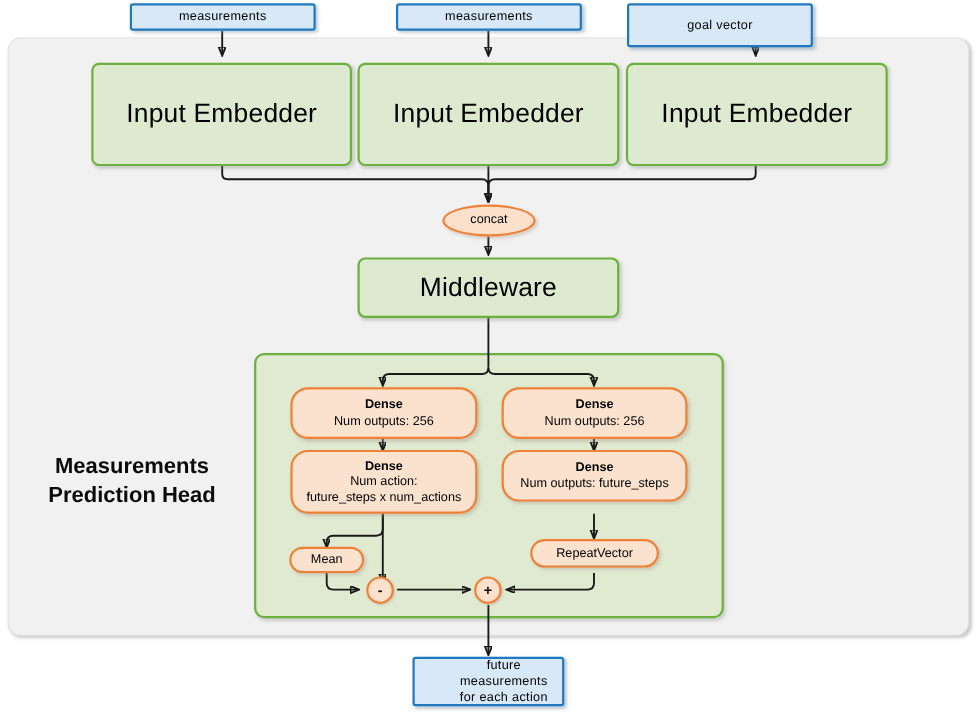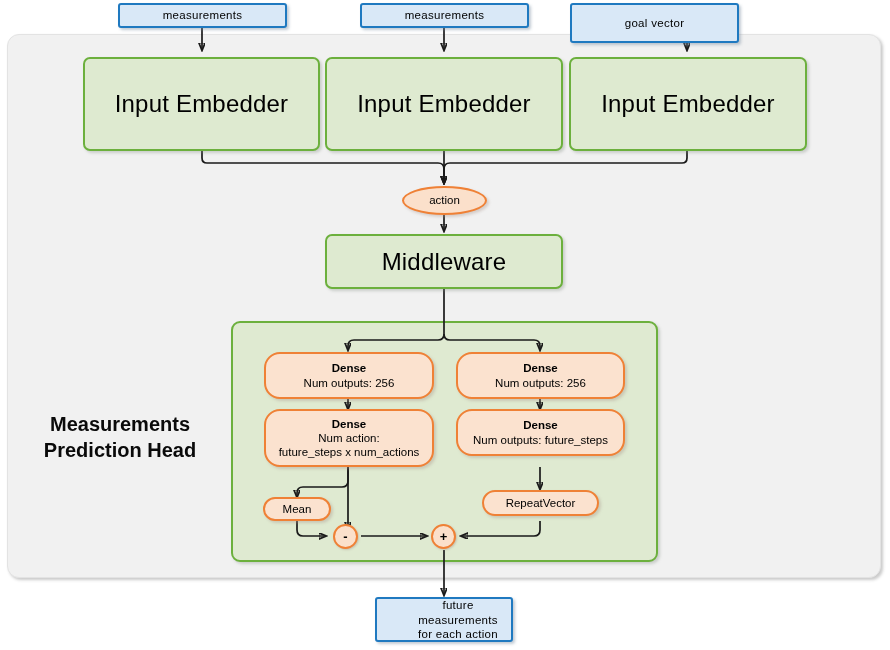--- a/index.html
+++ b/index.html
@@ -189,21 +189,21 @@
 
   <div class="node green-box big-label" style="left:325px; top:57px; width:238px; height:94px;">
     <span>Input Embedder</span>
   </div>
 
   <div class="node green-box big-label" style="left:569px; top:57px; width:238px; height:94px;">
     <span>Input Embedder</span>
   </div>
 
   <div class="node ellipse" style="left:402px; top:186px; width:85px; height:29px;">
-    <span>action</span>
+    <span>concat</span>
   </div>
 
   <div class="node green-box big-label" style="left:325px; top:234px; width:238px; height:55px;">
     <span>Middleware</span>
   </div>
 
   <div class="section-label" style="left:20px; top:412px; width:200px;">
     <div>Measurements</div>
     <div>Prediction Head</div>
   </div>

